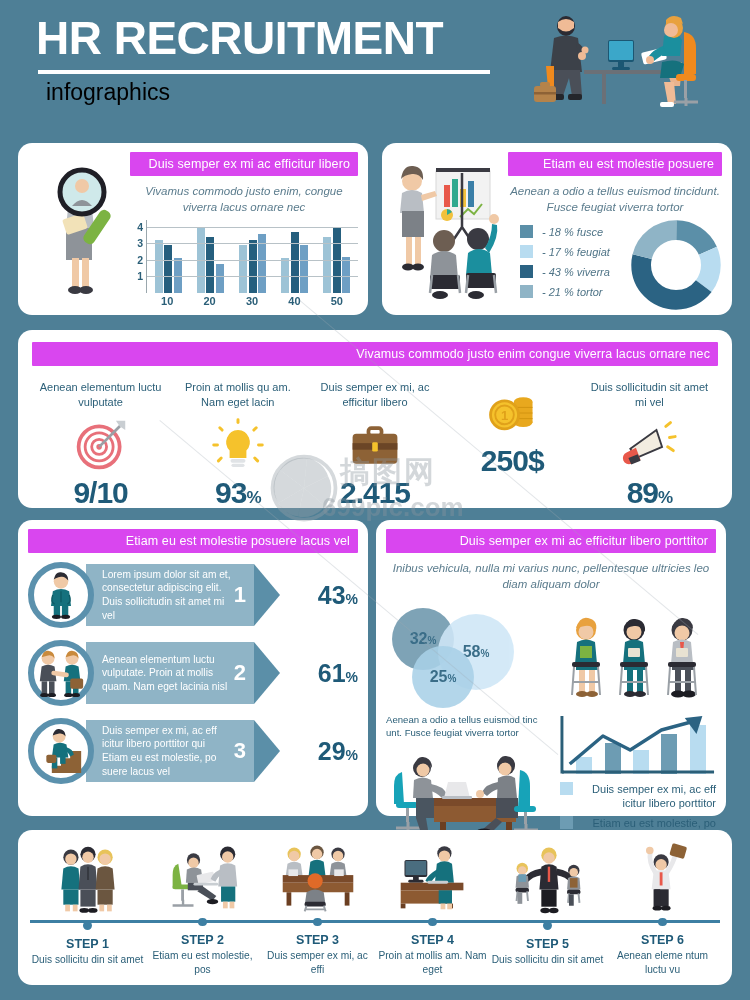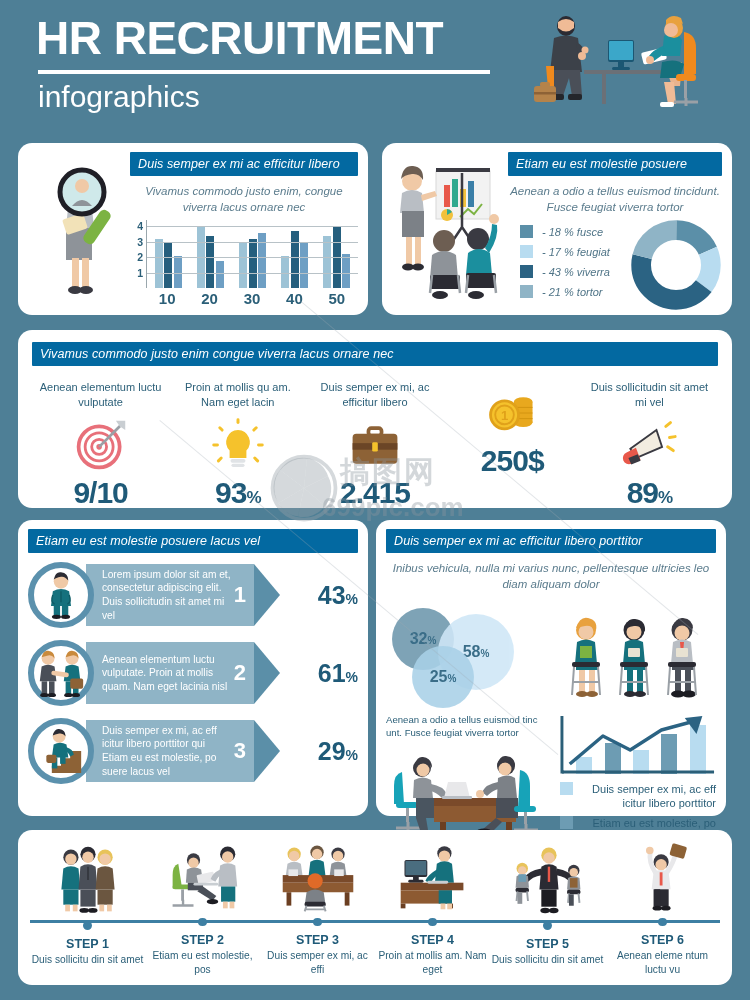--- a/index.html
+++ b/index.html
@@ -11,28 +11,28 @@
   }
   .page { position: relative; width: 750px; height: 1000px; background: #4e7f96; }
 
   
   .header { position: relative; height: 130px; padding: 14px 0 0 36px; }
   .header h1 {
     font-size: 46px; font-weight: 700; color: #ffffff; letter-spacing: -0.5px;
     line-height: 1.05; font-family: "Liberation Sans", sans-serif;
   }
   .header .rule { width: 452px; height: 4px; background: #ffffff; margin: 8px 0 6px 2px; }
-  .header h2 { font-size: 30px; font-weight: 400; color: #ffffff; line-height: 1.1; padding-left: 2px; }
+  .header h2 { font-size: 23px; font-weight: 400; color: #000000; line-height: 1.1; padding-left: 2px; margin-left: 8px; }
   .header-illus { position: absolute; right: 26px; top: 12px; width: 200px; height: 105px; }
 
   
   .card { background: #ffffff; border-radius: 14px; position: absolute; }
   .band {
-    background: #0369a1; color: #ffffff; text-align: left;
-    font-size: 12.5px; padding: 5px 8px; border-radius: 1px; letter-spacing: .1px; font-style: italic;
+    background: #d946ef; color: #ffffff; text-align: right;
+    font-size: 12.5px; padding: 5px 8px; border-radius: 1px; letter-spacing: .1px;
   }
   .subtitle {
     color: #5b7c8d; font-style: italic; font-size: 11.5px; text-align: center;
     line-height: 1.35; margin-top: 8px;
   }
 
   
   #card-bars { left: 18px; top: 143px; width: 350px; height: 172px; }
   #card-donut { left: 382px; top: 143px; width: 350px; height: 172px; }
   .r1-inner { display: flex; height: 100%; padding: 9px 10px 8px 8px; }
@@ -46,21 +46,21 @@
     position: absolute; right: 3px; font-size: 10.5px; color: #2b5f78;
     font-weight: 700; transform: translateY(-50%);
   }
   .bc-plot { flex: 1; position: relative; border-left: 1.5px solid #9aa7ad; }
   .bc-grid { position: absolute; left: 0; right: 0; height: 1px; background: #b8c2c7; }
   .bc-groups { position: absolute; inset: 0; display: flex; align-items: flex-end; }
   .bc-group { flex: 1; display: flex; align-items: flex-end; justify-content: center; gap: 1.5px; height: 100%; }
   .bc-bar { width: 8px; }
   .bc-labels { display: flex; margin-left: 16px; }
   .bc-labels span {
-    flex: 1; text-align: center; font-size: 15px; font-weight: 700; color: #2b5f78; padding-top: 2px;
+    flex: 1; text-align: center; font-size: 11px; font-weight: 700; color: #2b5f78; padding-top: 2px;
   }
 
   
   .donut-wrap { flex: 1; display: flex; align-items: center; margin-top: 4px; }
   .legend { flex: 1; padding-left: 12px; }
   .legend-row { display: flex; align-items: center; margin-bottom: 7px; text-align: right; }
   .sw { width: 13px; height: 13px; margin-right: 9px; flex: 0 0 13px; }
   .legend-row span { font-size: 11px; font-style: italic; color: #4f7487; }
   .donut { width: 92px; height: 92px; flex: 0 0 92px; }
 

